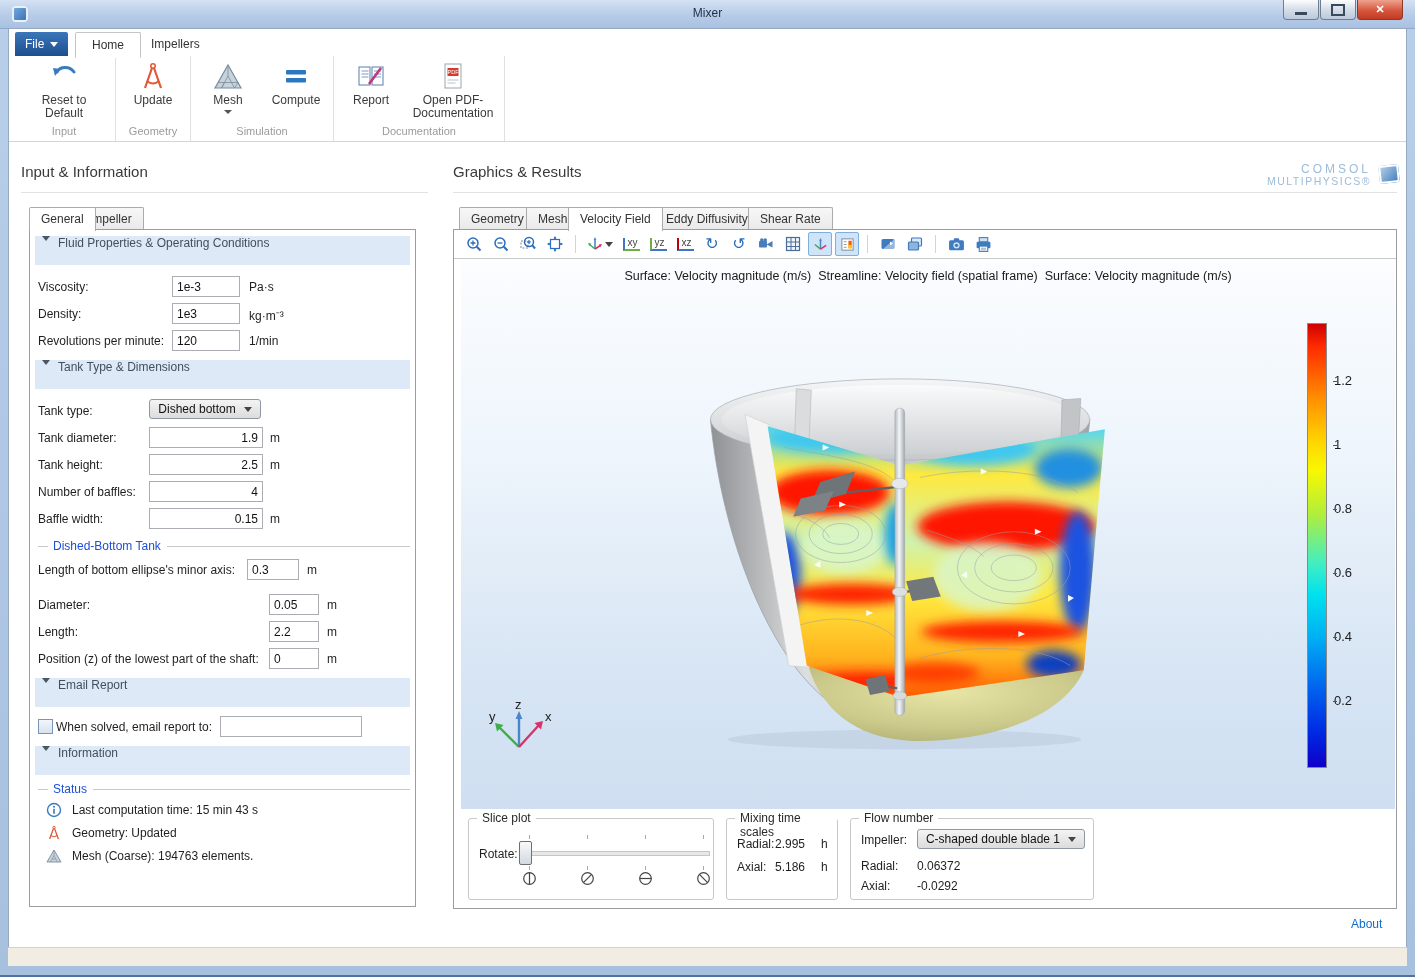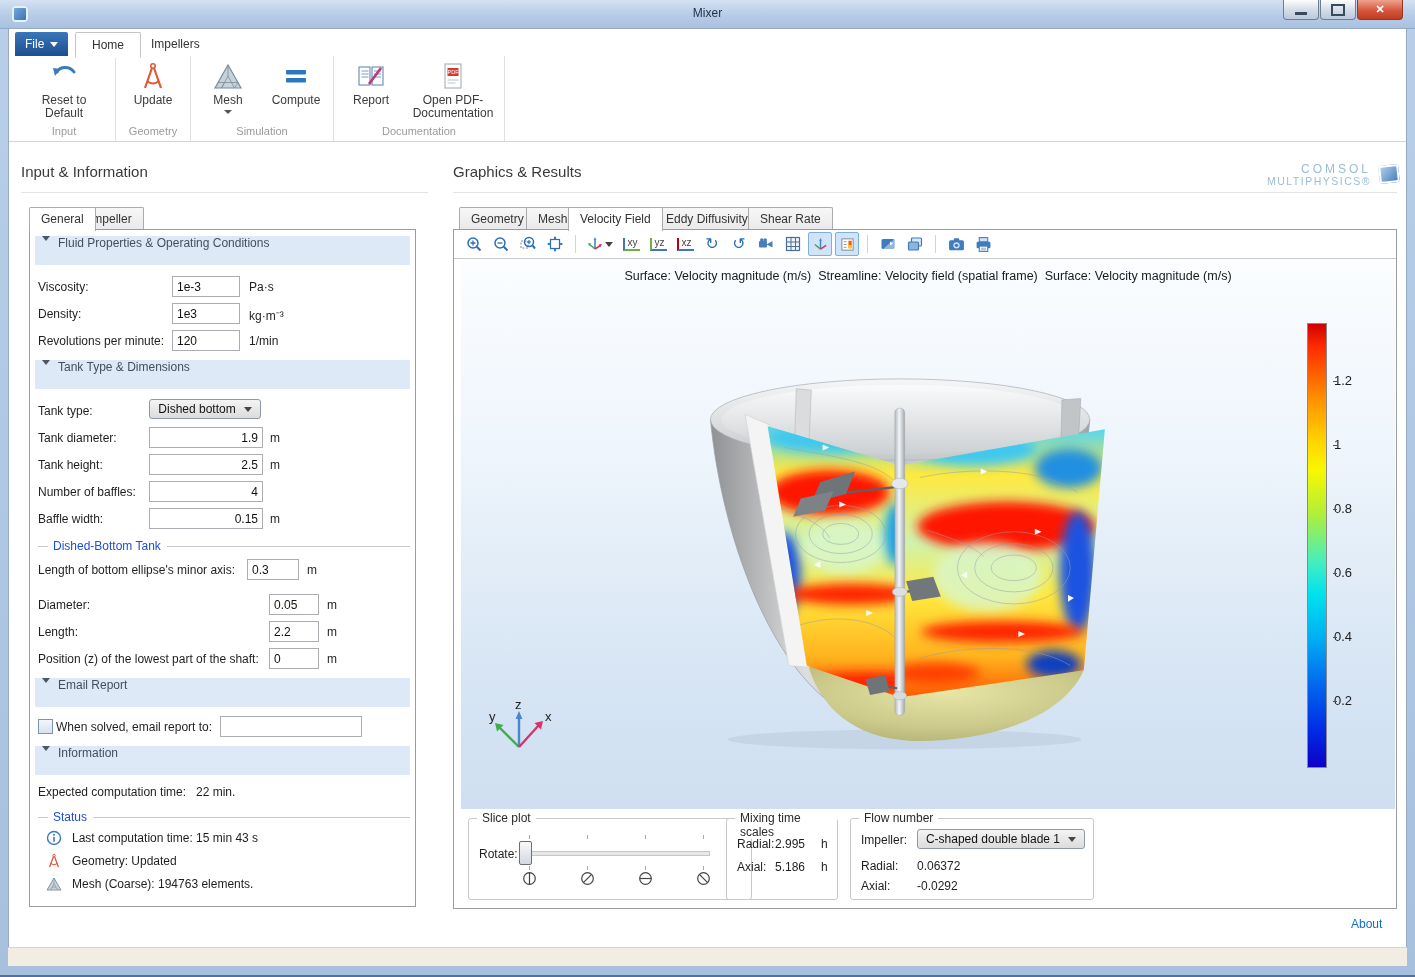--- a/index.html
+++ b/index.html
@@ -326,24 +326,20 @@
         <span class="flabel" style="left:26px;">When solved, email report to:</span>
         <input class="tinput" style="left: 190px; width: 132px;" value="">
       </div>
     </div>
 
     <div class="section-hdr">
       <span class="tri-down"></span>
       <span>Information</span>
     </div>
     <div style="margin-top:6px;">
-      <div class="frow" style="height:22px;">
-        <span class="flabel" style="top:4px;">Expected computation time:</span>
-        <span class="funit" style="left:166px;top:4px;">22 min.</span>
-      </div>
       <div class="fieldset-line">
         <span>Status</span>
       </div>
       <div class="status-item">
         <span class="sicon">
           <svg width="16" height="16" viewBox="0 0 16 16">
               <circle cx="8" cy="8" r="6.5" fill="none" stroke="#3a7abf" stroke-width="1.4"></circle>
               <circle cx="8" cy="4.8" r="1" fill="#3a7abf"></circle>
               <rect x="7.2" y="6.8" width="1.6" height="5" fill="#3a7abf"></rect>
             </svg>
@@ -660,21 +656,21 @@
             <polygon points="56,22 47.5,24 54,30.5" fill="#d6336c"></polygon>
           <text x="2" y="22" font-size="13" fill="#222" font-family="Liberation Sans">y</text>
           <text x="28" y="10" font-size="13" fill="#222" font-family="Liberation Sans">z</text>
           <text x="58" y="22" font-size="13" fill="#222" font-family="Liberation Sans">x</text>
         </svg>
       </div>
     </div>
 
     <div class="gbottom">
 
-      <div class="groupbox" style="left:14px;top:8px;width:284px;">
+      <div class="groupbox" style="left:14px;top:8px;width:246px;">
         <span class="glegend">Slice plot</span>
         <span class="kv" style="left:10px;top:28px;">Rotate:</span>
         <span class="stick" style="left:60px;top:16px;"></span>
           <span class="stick" style="left:118px;top:16px;"></span>
           <span class="stick" style="left:176px;top:16px;"></span>
           <span class="stick" style="left:234px;top:16px;"></span>
         <div class="slider-track"></div>
         <div class="slider-thumb"></div>
         <span class="stick" style="left:60px;top:47px;"></span>
           <span class="stick" style="left:118px;top:47px;"></span>

